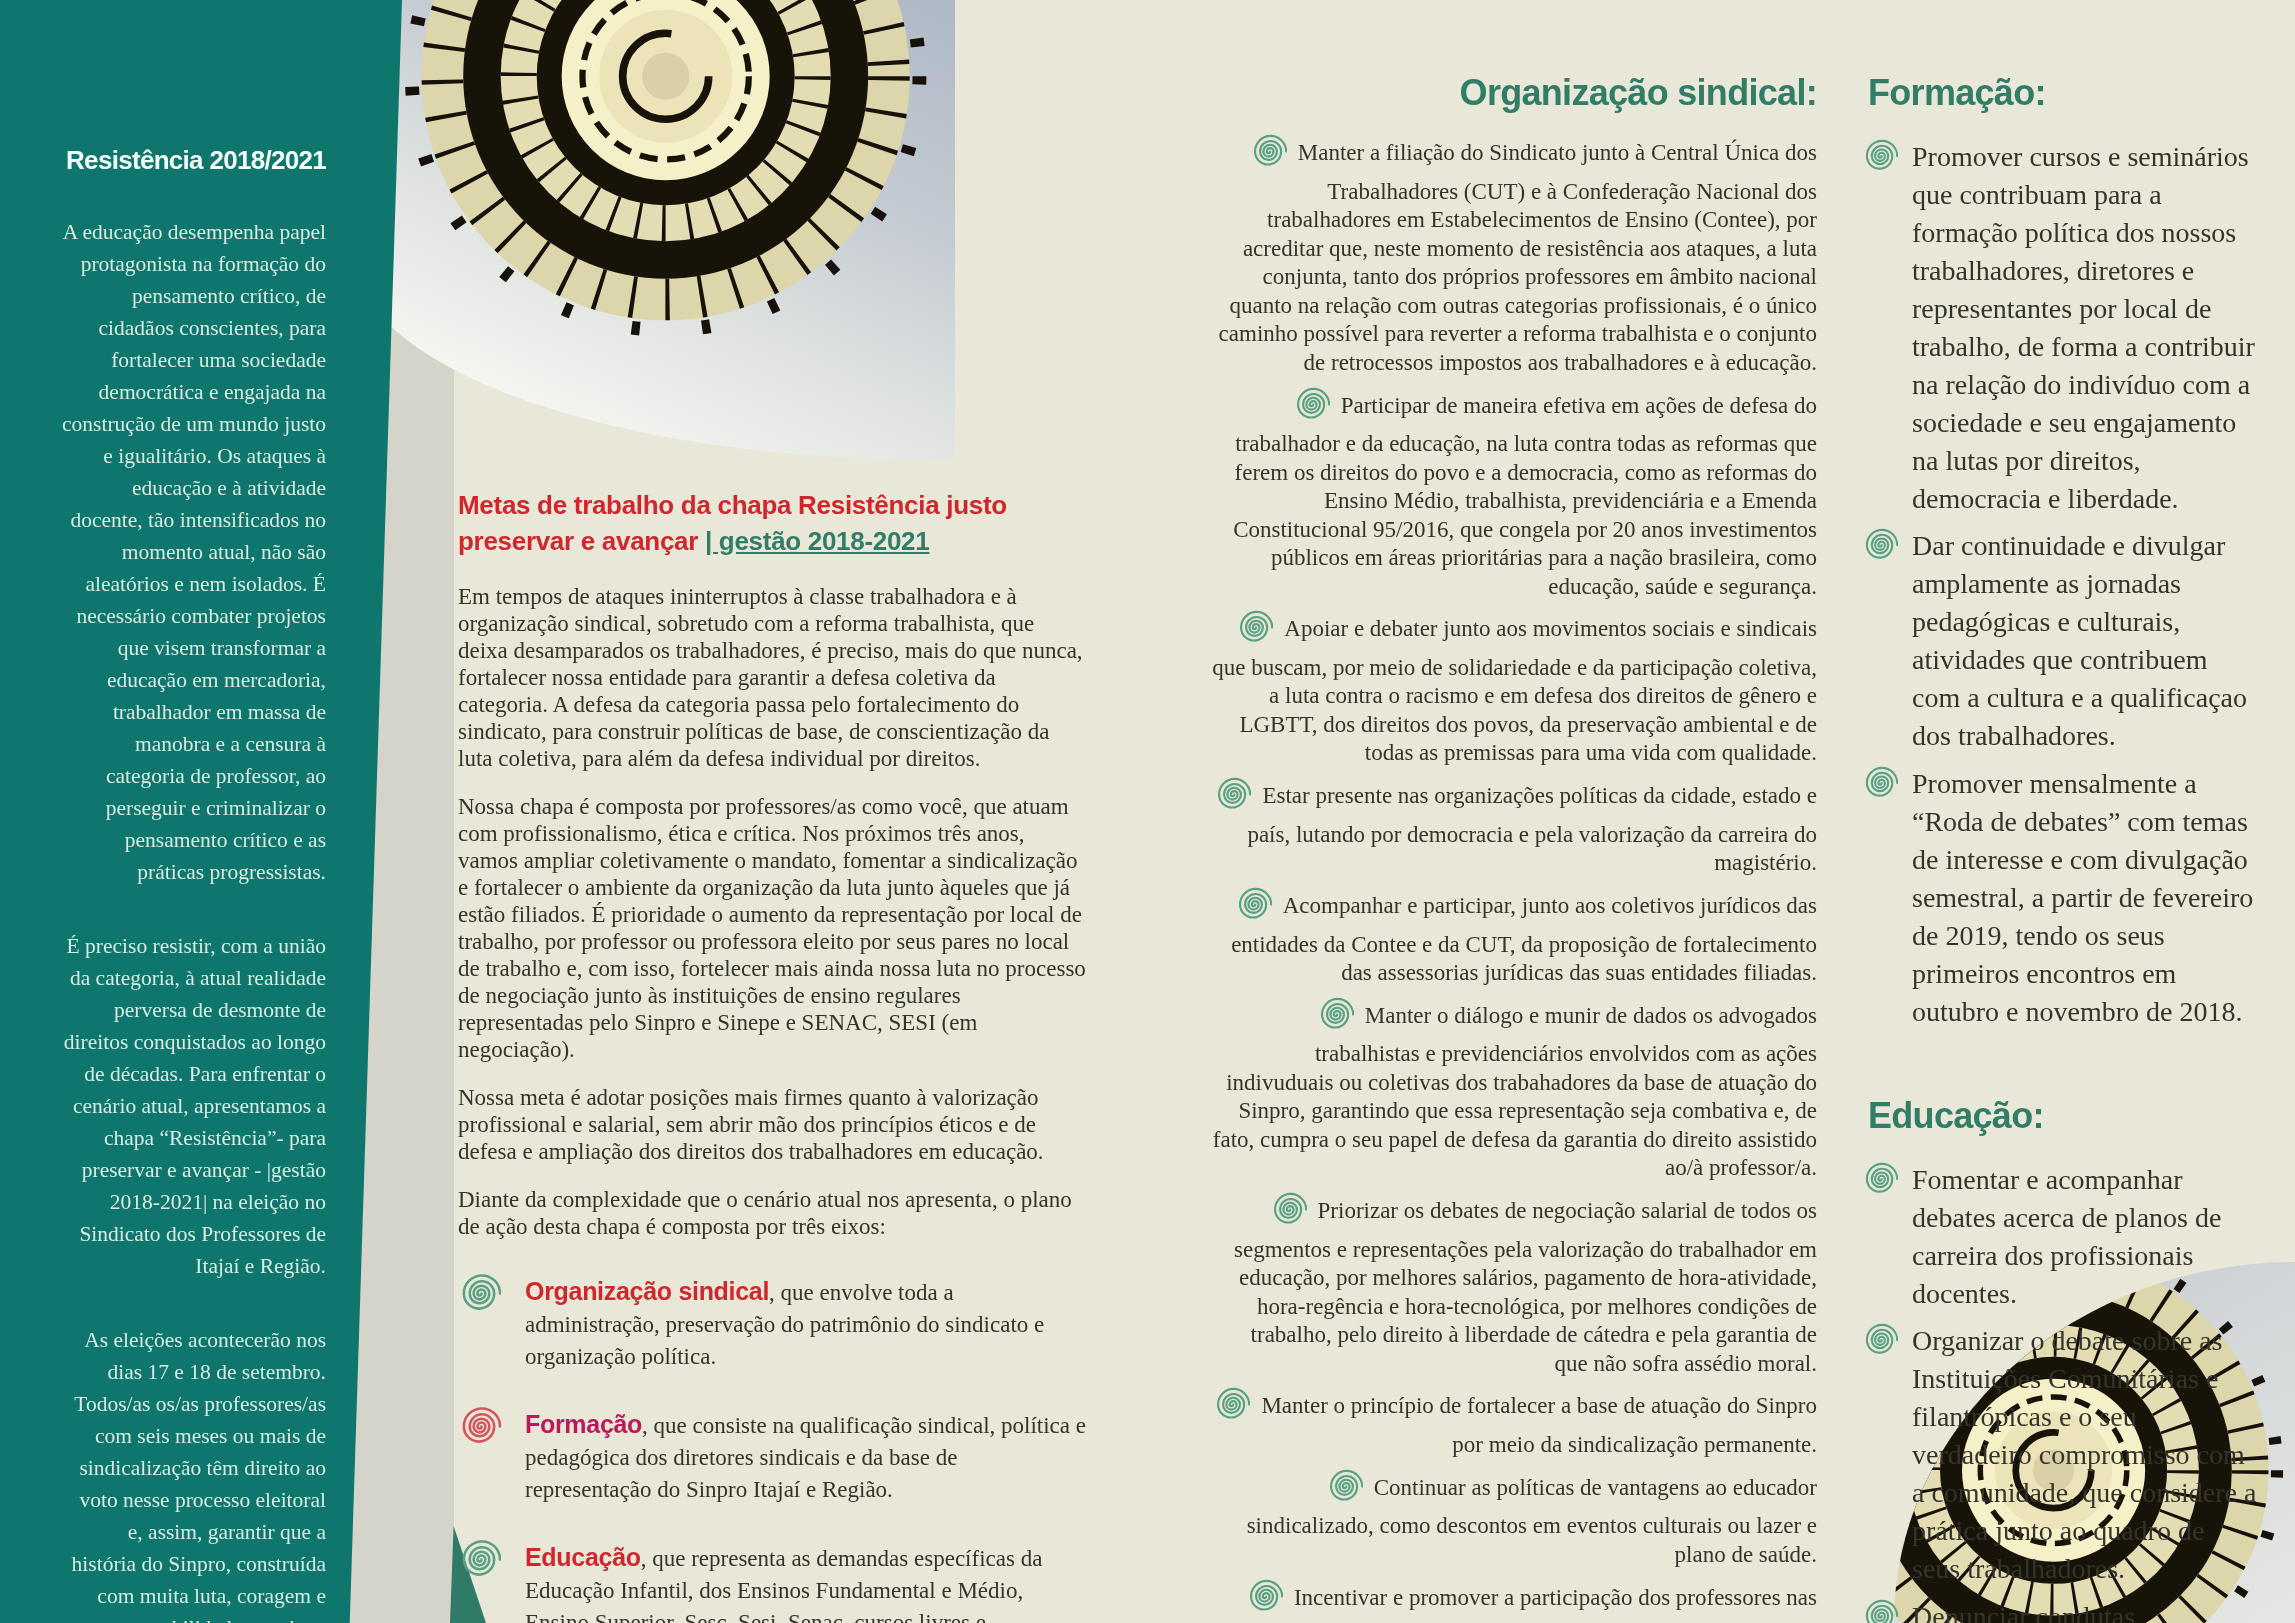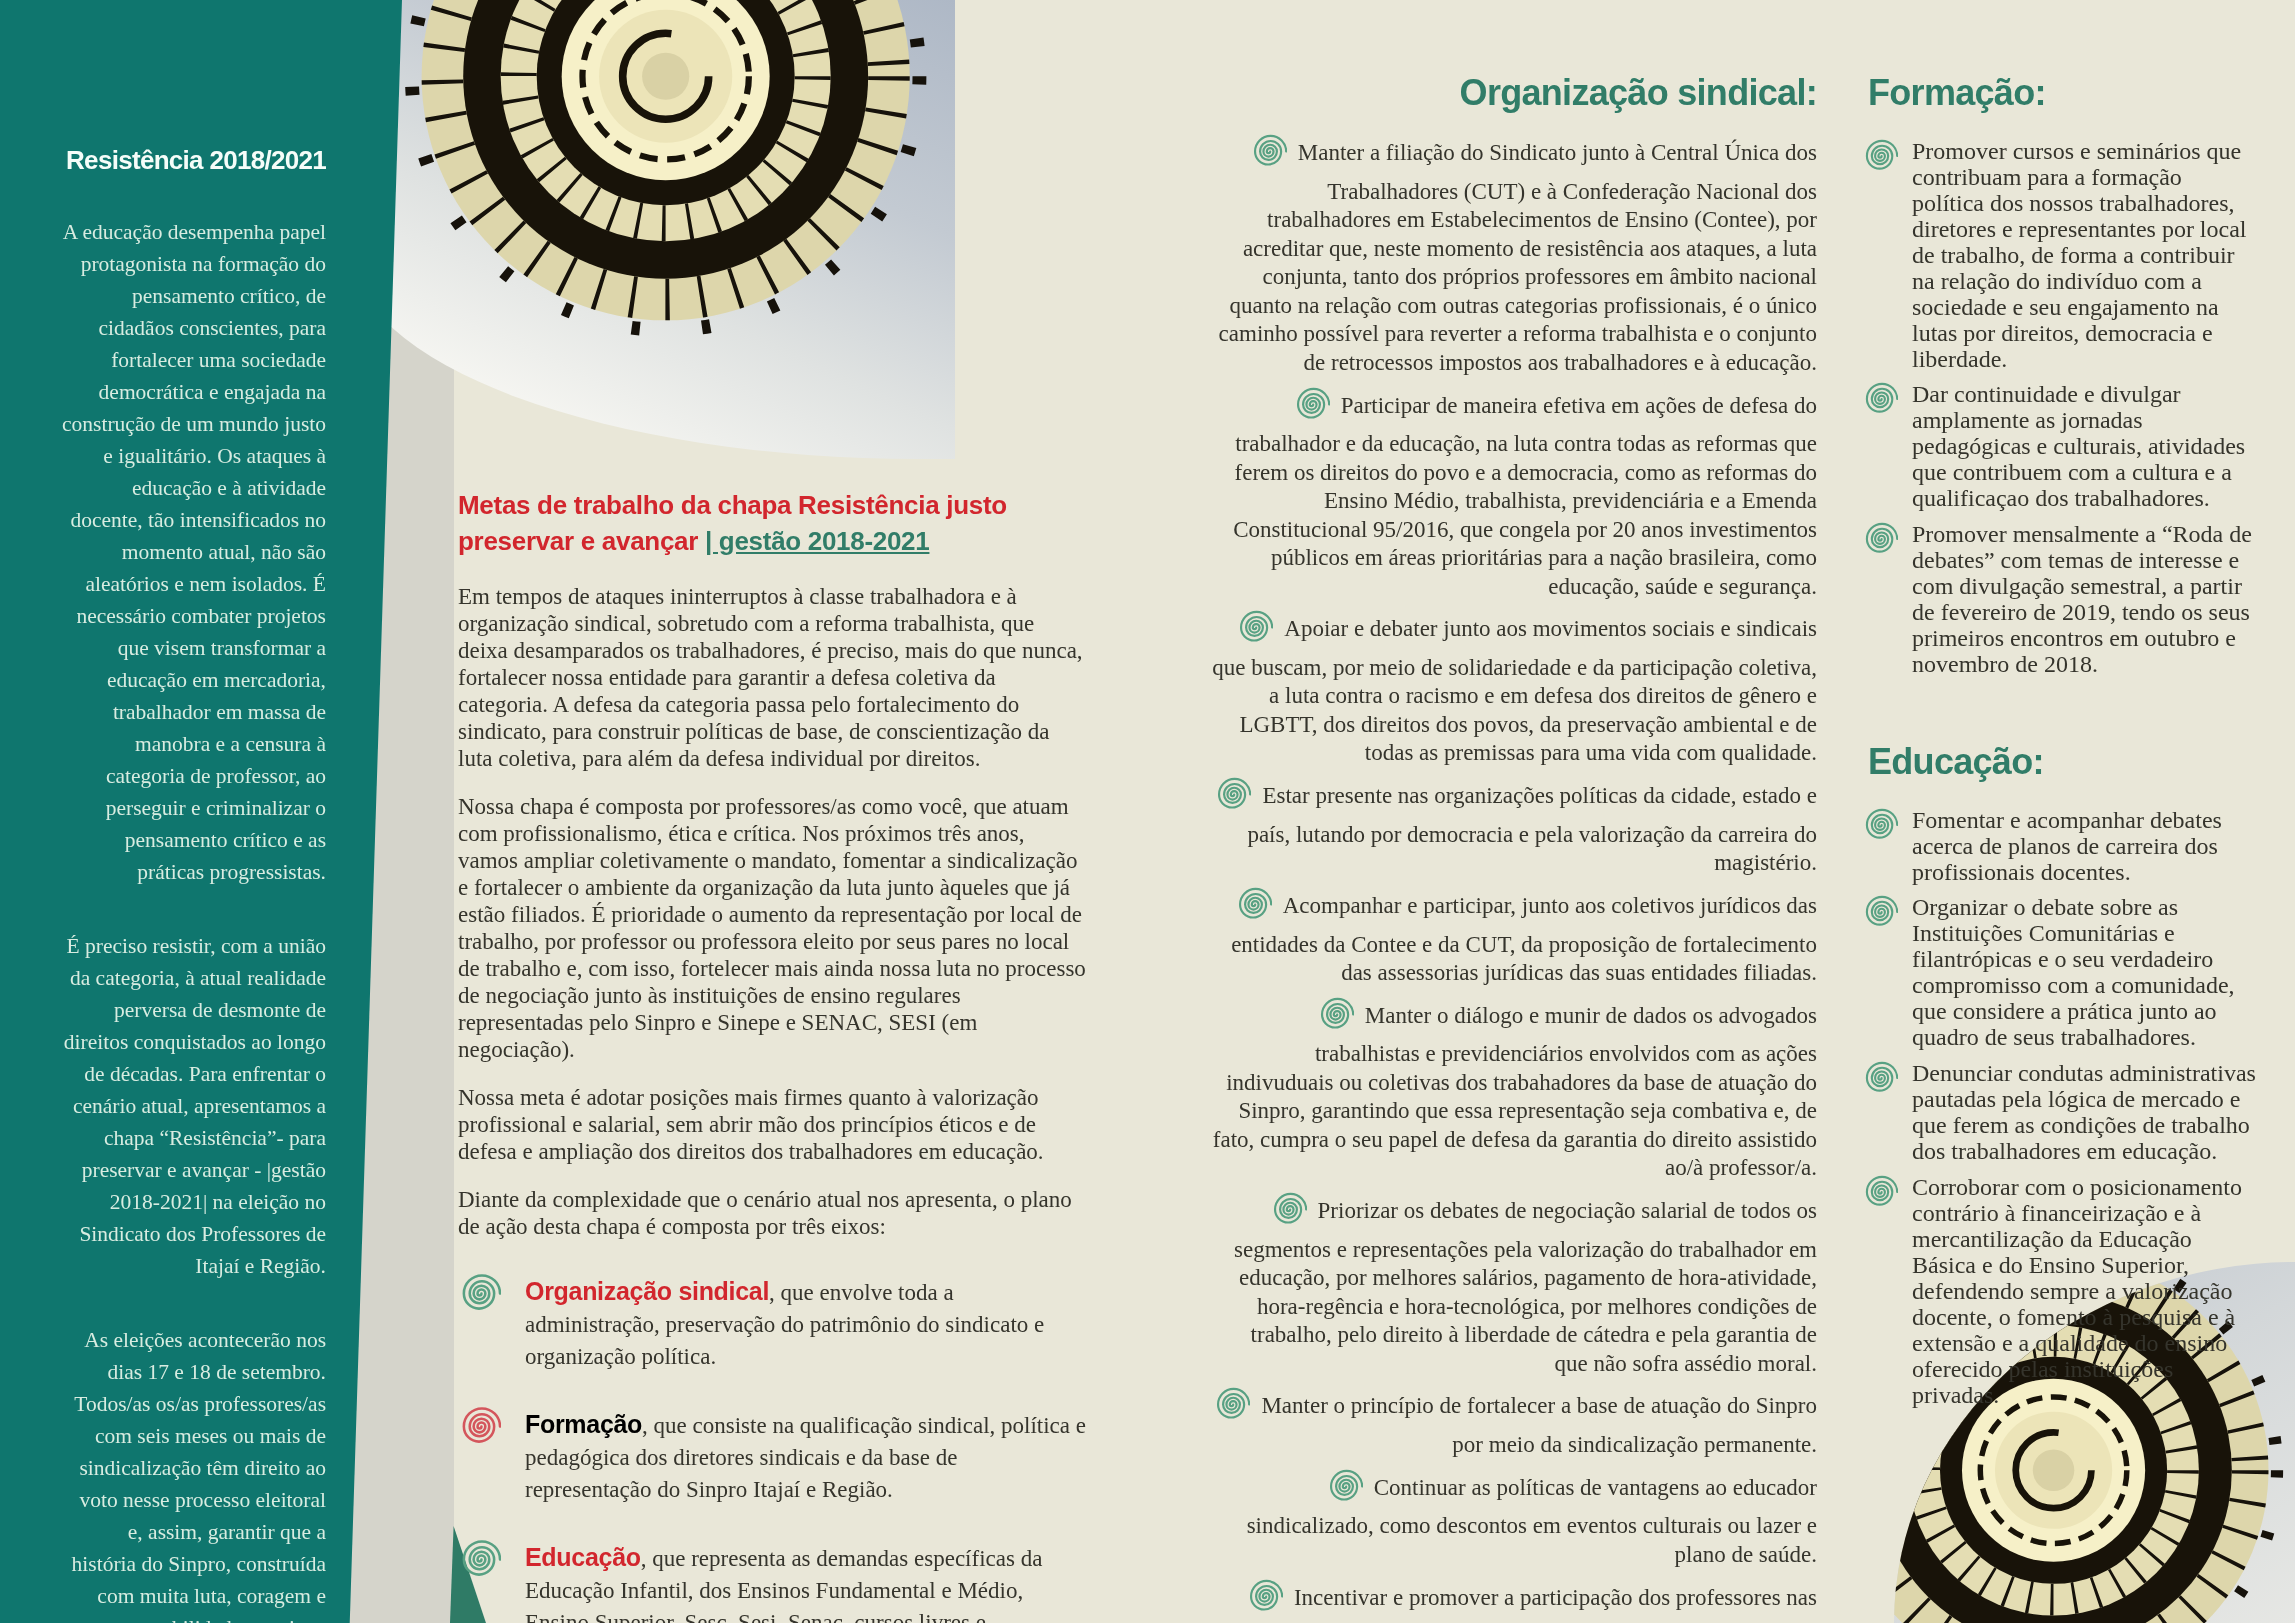--- a/index.html
+++ b/index.html
@@ -26,40 +26,40 @@
               clip-path:polygon(10% 0,100% 100%,0 100%);}
 
   
   .col-middle{left:458px;top:487px;width:628px;z-index:3;}
   .metas{margin:0 0 23.6px 0;font-family:"Liberation Sans",sans-serif;font-weight:bold;
          font-size:26px;line-height:36px;letter-spacing:-0.3px;color:#d2262d;}
   .metas .gestao{color:#317d68;text-decoration:underline;}
   .col-middle p.body{margin:0 0 21px 0;font-size:23px;line-height:27px;text-align:left;}
   .eixo{position:relative;padding-left:67px;margin-top:35px;font-size:23px;line-height:32px;}
   .eixo .lead{font-family:"Liberation Sans",sans-serif;font-weight:bold;font-size:25px;letter-spacing:-0.3px;}
-  .lead.red{color:#d2262d;} .lead.teal{color:#000000;}
+  .lead.red{color:#d2262d;} .lead.teal{color:#be185d;}
   .hang{position:absolute;left:0;top:-2.8px;}
 
   
   .sp{color:#58a183;display:inline-block;vertical-align:middle;}
   .sp.r{color:#d4565c;}
 
   
   .col-org{left:1212px;top:72px;width:605px;z-index:3;text-align:right;}
   h2.sec{margin:0;font-family:"Liberation Sans",sans-serif;font-weight:bold;
          font-size:36px;letter-spacing:-0.7px;color:#317d68;line-height:42px;}
   .col-org h2.sec{margin-bottom:19.4px;}
   .col-org p.item{margin:0 0 8.3px 0;font-size:23px;line-height:28.5px;}
   .col-org p.item .sp{margin-right:11px;vertical-align:-9.7px;}
 
   
   .col-right{left:1868px;top:72px;width:389px;z-index:3;text-align:left;}
   .col-right h2.sec{margin-bottom:23.6px;}
   .col-right h2.sec2{margin-top:64px;margin-bottom:23.6px;}
-  .col-right .item{position:relative;padding-left:44px;margin:0 0 9.7px 0;font-size:24px;line-height:26px;}
+  .col-right .item{position:relative;padding-left:44px;margin:0 0 9.7px 0;font-size:28px;line-height:38px;}
   .col-right .item .hang{left:-5.6px;top:0;}
 </style>
 </head>
 <body>
 
 <div class="page">
 
   <div class="abs wall-strip"></div>
   <div class="abs photo-top">
     <svg width="605" height="459" viewBox="0 0 872 662">

